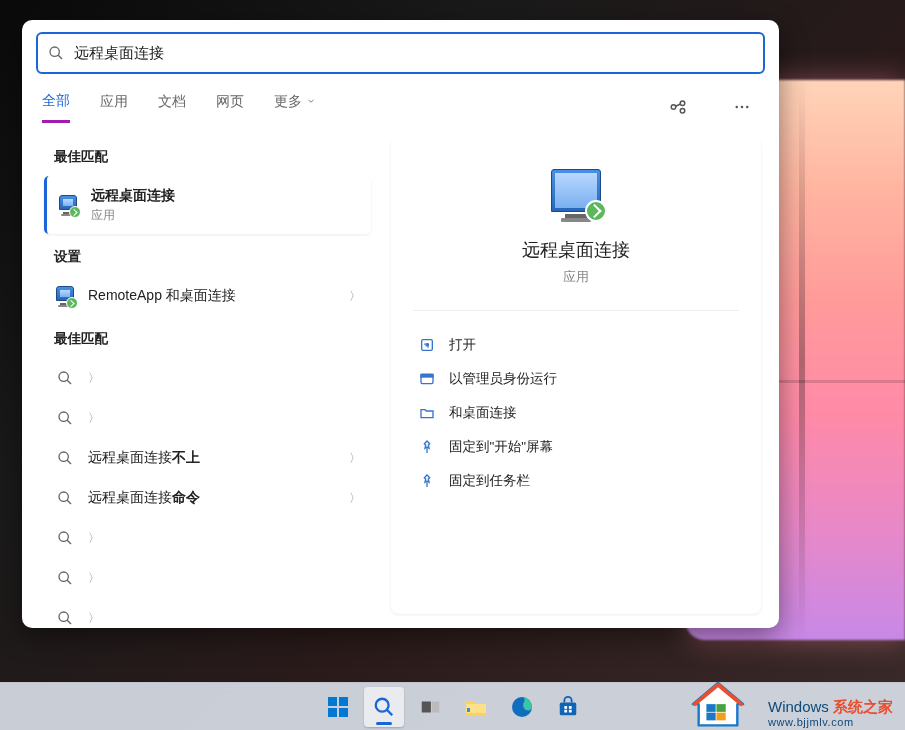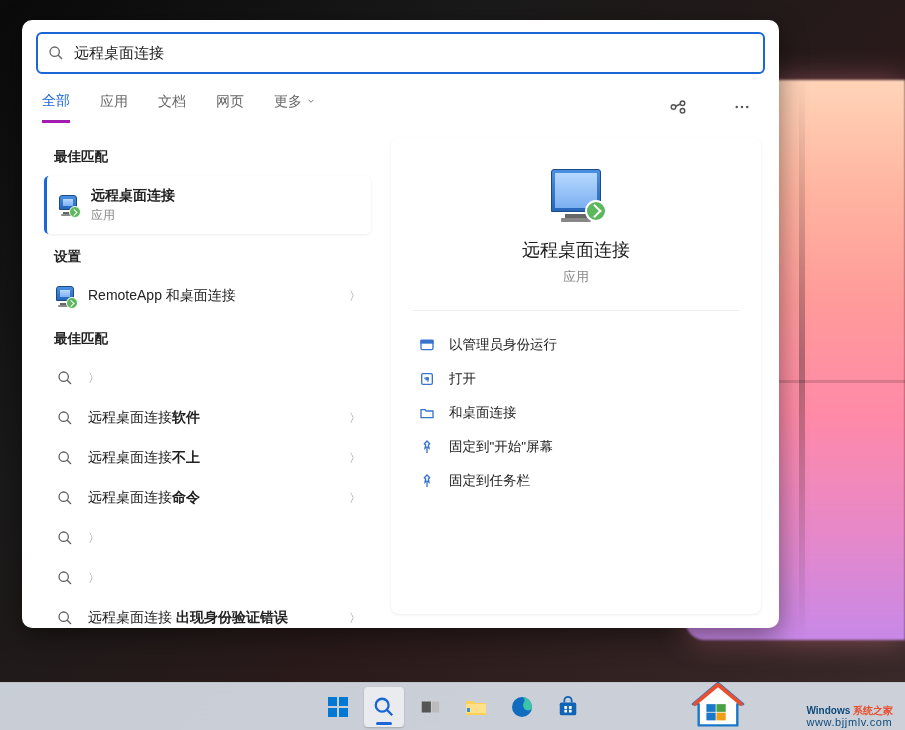--- a/index.html
+++ b/index.html
@@ -50,21 +50,21 @@
   .action { display: flex; align-items: center; gap: 14px; height: 32px; padding: 0 6px; border-radius: 4px; font-size: 13.5px; color: #222; cursor: pointer; }
   .action svg { width: 16px; height: 16px; color: #3874cc; }
 
   .taskbar { position: absolute; left: 0; right: 0; bottom: 0; height: 48px; background: rgba(230,238,248,.85); backdrop-filter: blur(10px); display: flex; align-items: center; justify-content: center; gap: 6px; border-top: 1px solid rgba(0,0,0,.05); }
   .tb-item { width: 40px; height: 40px; border-radius: 4px; display: flex; align-items: center; justify-content: center; cursor: pointer; position: relative; }
   .tb-item.active { background: rgba(255,255,255,.6); box-shadow: 0 1px 2px rgba(0,0,0,.2); }
   .tb-item.active::after { content:""; position:absolute; bottom:2px; left:50%; transform:translateX(-50%); width:16px; height:3px; background:#1a66d6; border-radius:2px; }
 
   .watermark { position: absolute; right: 12px; bottom: 2px; display: flex; align-items: center; gap: 6px; pointer-events: none; }
   .wm-text { display: flex; flex-direction: column; line-height: 1.1; }
-  .wm-text .t1 { color: #0d4a7c; font-weight: 700; font-size: 10px; }
+  .wm-text .t1 { color: #0d4a7c; font-weight: 400; font-size: 15px; }
   .wm-text .t1 b { color: #e94e2e; }
   .wm-text .t2 { font-size: 11px; color: #0d4a7c; letter-spacing: .6px; }
   .house { position: absolute; right: 158px; bottom: 1px; width: 58px; height: 50px; }
 
   .small-app-icon { width:22px; height:22px; position:relative; }
   .small-app-icon .mon { inset:1px 2px 6px 2px; }
   .small-app-icon .mon-base { bottom:2px; width:10px; height:2px; }
   .small-app-icon .mon-foot { bottom:0; width:14px; height:2px; }
   .small-app-icon .badge { right:-2px; bottom:-2px; width:12px; height:12px; border-width:1px; }
   .small-app-icon .badge::after { width:4px; height:4px; border-width:1.2px; }
@@ -161,21 +161,20 @@
             </div>
             <div class="chev">〉</div>
           </div>
           <div class="result">
             <div class="ricon">
               <svg width="16" height="16" viewBox="0 0 24 24" fill="none" stroke="currentColor" stroke-width="2">
                 <circle cx="10" cy="10" r="7"></circle>
                 <line x1="21" y1="21" x2="15" y2="15"></line>
               </svg>
             </div>
-            <div class="rtext"><span>远程桌面连接</span><span class="bold">软件</span><span class="gray"></span></div>
             <div class="chev">〉</div>
           </div>
           <div class="result">
             <div class="ricon">
               <svg width="16" height="16" viewBox="0 0 24 24" fill="none" stroke="currentColor" stroke-width="2">
                 <circle cx="10" cy="10" r="7"></circle>
                 <line x1="21" y1="21" x2="15" y2="15"></line>
               </svg>
             </div>
             <div class="rtext"><span>远程桌面连接</span><span class="bold">不上</span><span class="gray"></span></div>
@@ -209,21 +208,20 @@
             </div>
             <div class="chev">〉</div>
           </div>
           <div class="result">
             <div class="ricon">
               <svg width="16" height="16" viewBox="0 0 24 24" fill="none" stroke="currentColor" stroke-width="2">
                 <circle cx="10" cy="10" r="7"></circle>
                 <line x1="21" y1="21" x2="15" y2="15"></line>
               </svg>
             </div>
-            <div class="rtext"><span>远程桌面连接 </span><span class="bold">出现身份验证错误</span><span class="gray"></span></div>
             <div class="chev">〉</div>
           </div>
         </div>
     </div>
 
     <div class="right">
       <div class="card">
         <div class="card-head">
           <div class="app-icon">
             <div class="mon">
@@ -232,32 +230,32 @@
               <div class="mon-base"></div>
               <div class="mon-foot"></div>
               <div class="badge"></div>
           </div>
           <div class="card-title">远程桌面连接</div>
           <div class="card-sub">应用</div>
         </div>
         <div class="actions">
           <div class="action">
             <svg viewBox="0 0 24 24" fill="none" stroke="currentColor" stroke-width="2">
-                <rect x="3" y="5" width="18" height="14" rx="2"></rect>
-                <rect x="3" y="5" width="18" height="4" fill="currentColor"></rect>
-              </svg>
-            <span>以管理员身份运行</span>
-          </div>
-          <div class="action">
-            <svg viewBox="0 0 24 24" fill="none" stroke="currentColor" stroke-width="2">
                 <rect x="4" y="4" width="16" height="16" rx="2"></rect>
                 <polyline points="10 8 14 12 10 16" transform="rotate(-45 12 12)"></polyline>
                 <path d="M10 14 L14 10 M14 10 H11 M14 10 V13"></path>
               </svg>
             <span>打开</span>
+          </div>
+          <div class="action">
+            <svg viewBox="0 0 24 24" fill="none" stroke="currentColor" stroke-width="2">
+                <rect x="3" y="5" width="18" height="14" rx="2"></rect>
+                <rect x="3" y="5" width="18" height="4" fill="currentColor"></rect>
+              </svg>
+            <span>以管理员身份运行</span>
           </div>
           <div class="action">
             <svg viewBox="0 0 24 24" fill="none" stroke="currentColor" stroke-width="2">
                 <path d="M3 7 h6 l2 2 h10 v10 h-18z"></path>
               </svg>
             <span>和桌面连接</span>
           </div>
           <div class="action">
             <svg viewBox="0 0 24 24" fill="none" stroke="currentColor" stroke-width="2">
                 <path d="M12 3 l4 4 -2 2 1 5 -3 -2 -3 2 1 -5 -2 -2z M12 14 v7"></path>

